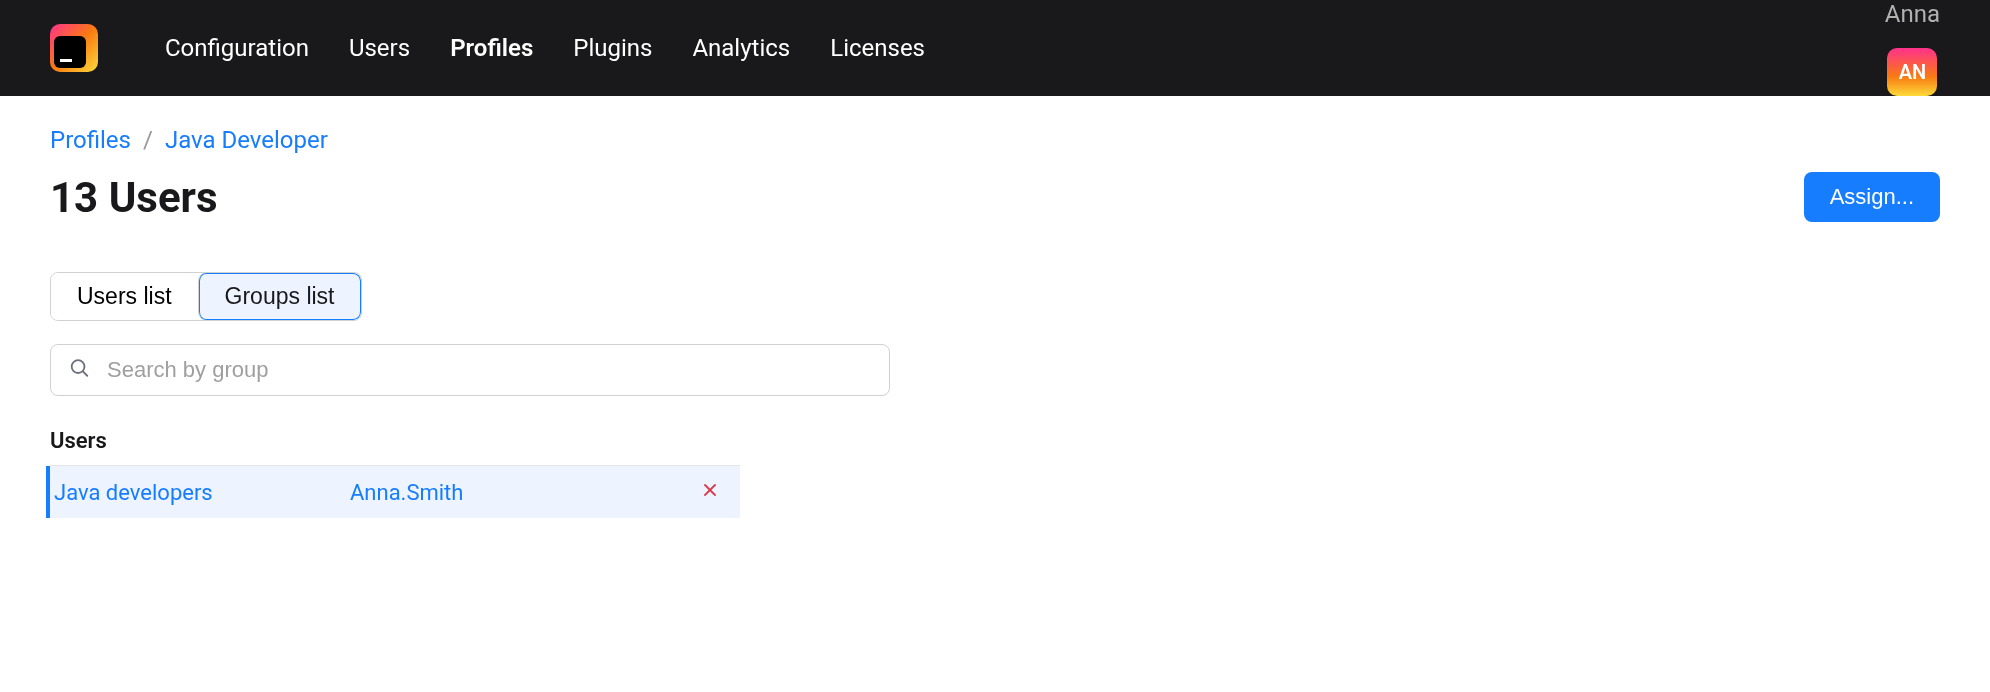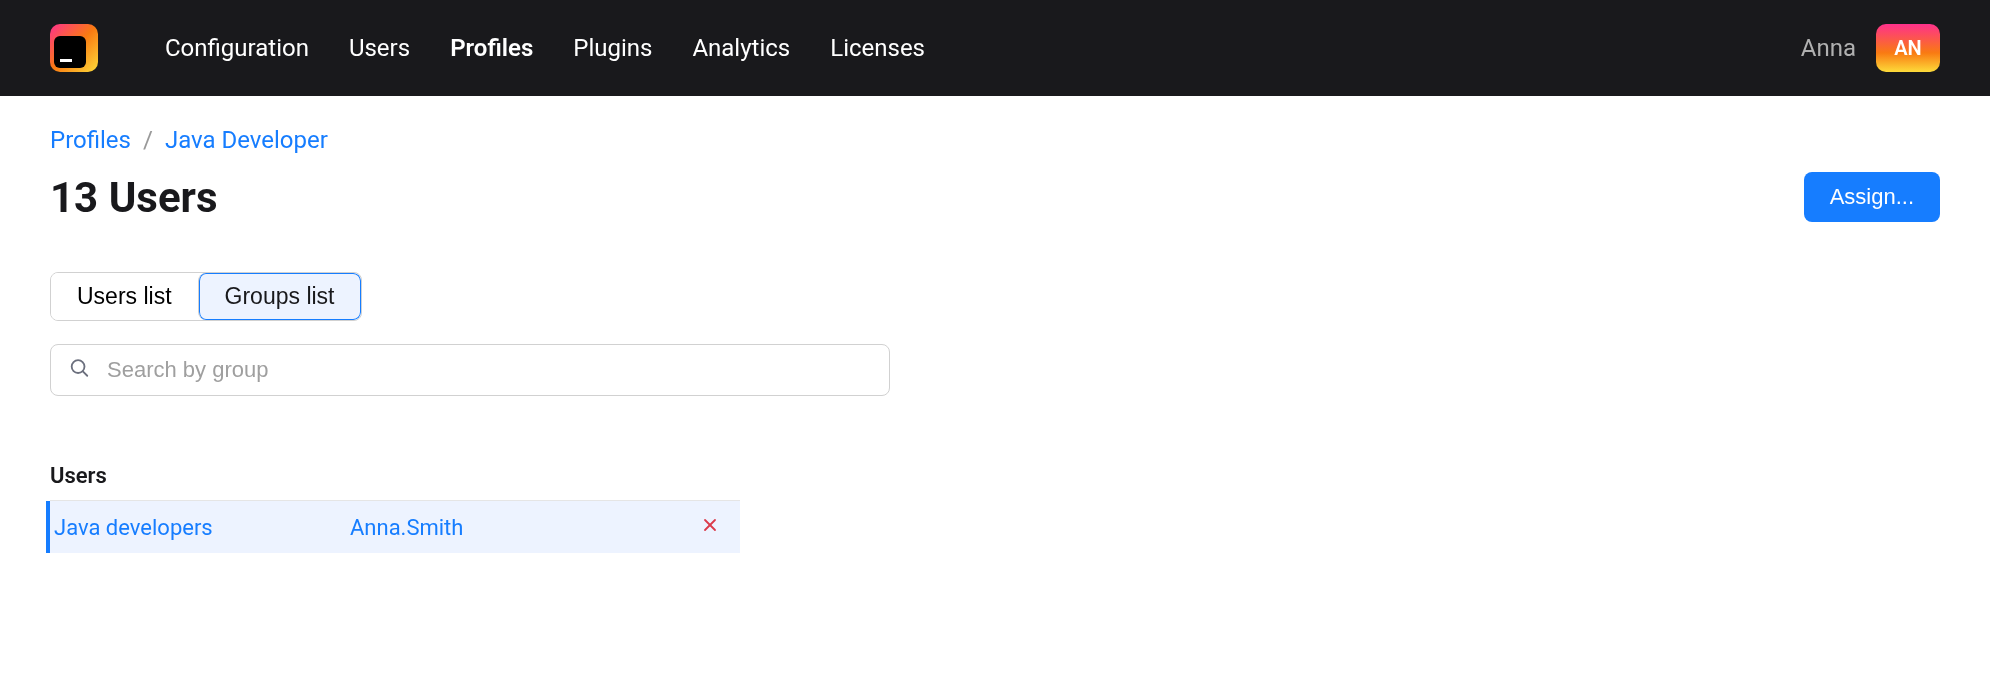--- a/index.html
+++ b/index.html
@@ -63,27 +63,28 @@
       cursor: pointer;
       font-weight: 400;
     }
     .nav-item.active {
       font-weight: 600;
     }
     .header-right {
       display: flex;
       align-items: center;
       gap: 20px;
+      flex-direction: column;
     }
     .username {
       color: #b0b0b0;
       font-size: 24px;
     }
     .avatar {
-      width: 64px;
+      width: 50px;
       height: 48px;
       border-radius: 10px;
       background: linear-gradient(180deg, #ff318c 0%, #f97a12 60%, #fddb3a 100%);
       display: flex;
       align-items: center;
       justify-content: center;
       color: #fff;
       font-weight: 600;
       font-size: 20px;
     }
@@ -143,21 +144,21 @@
       box-shadow: inset 0 0 0 1px #167dff;
       border-radius: 8px;
       color: #19191C;
     }
     .tab.active + .tab, .tab:has(+ .tab.active) { border-left: none; }
 
     
     .search-wrap {
       position: relative;
       width: 840px;
-      margin-bottom: 67px;
+      margin-bottom: 32px;
     }
     .search-icon {
       position: absolute;
       left: 18px;
       top: 50%;
       transform: translateY(-50%);
       color: #6c707e;
     }
     .search-input {
       width: 100%;

